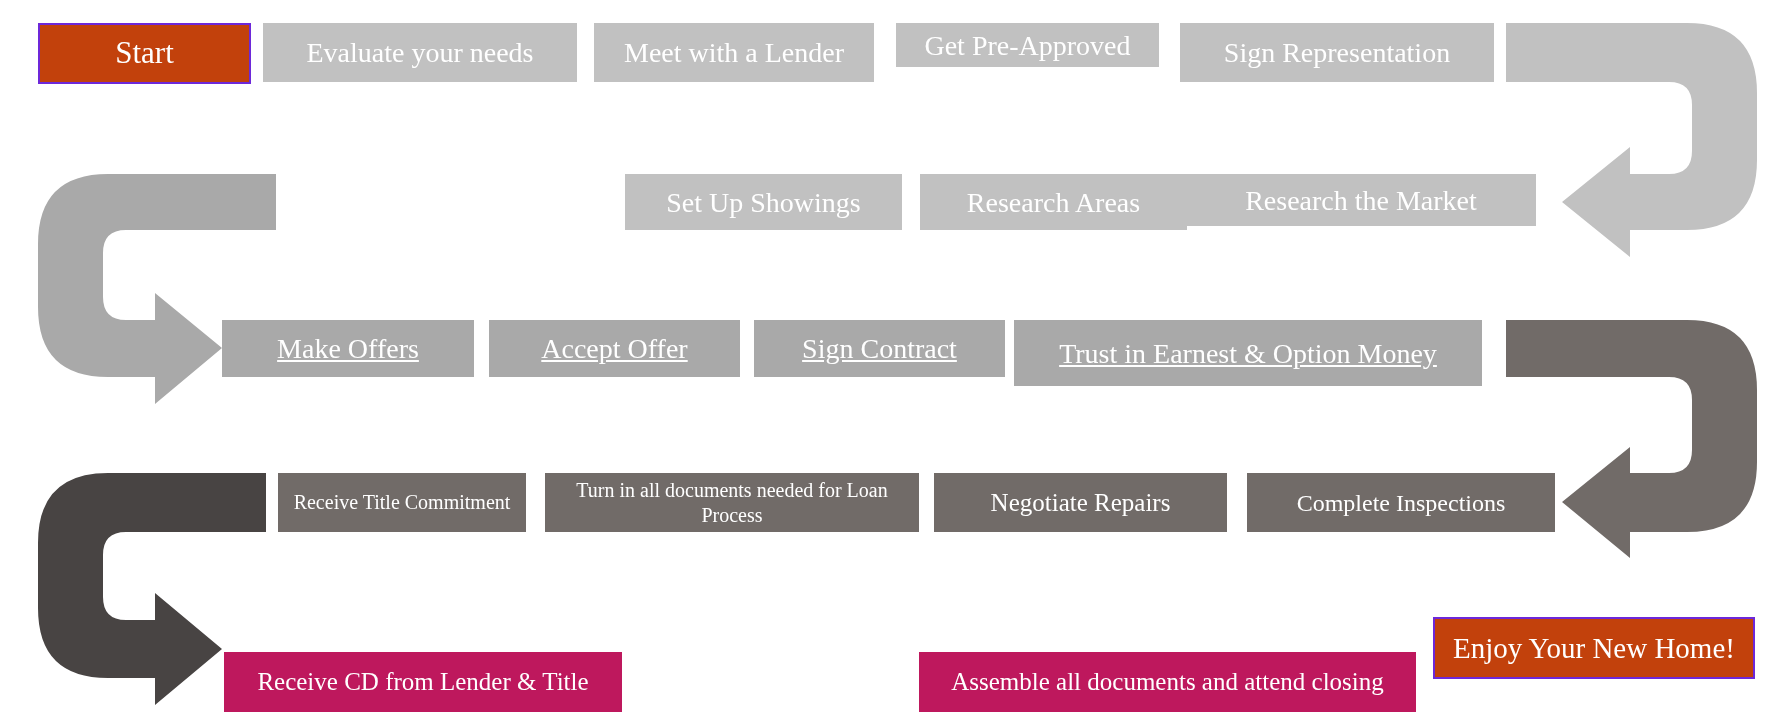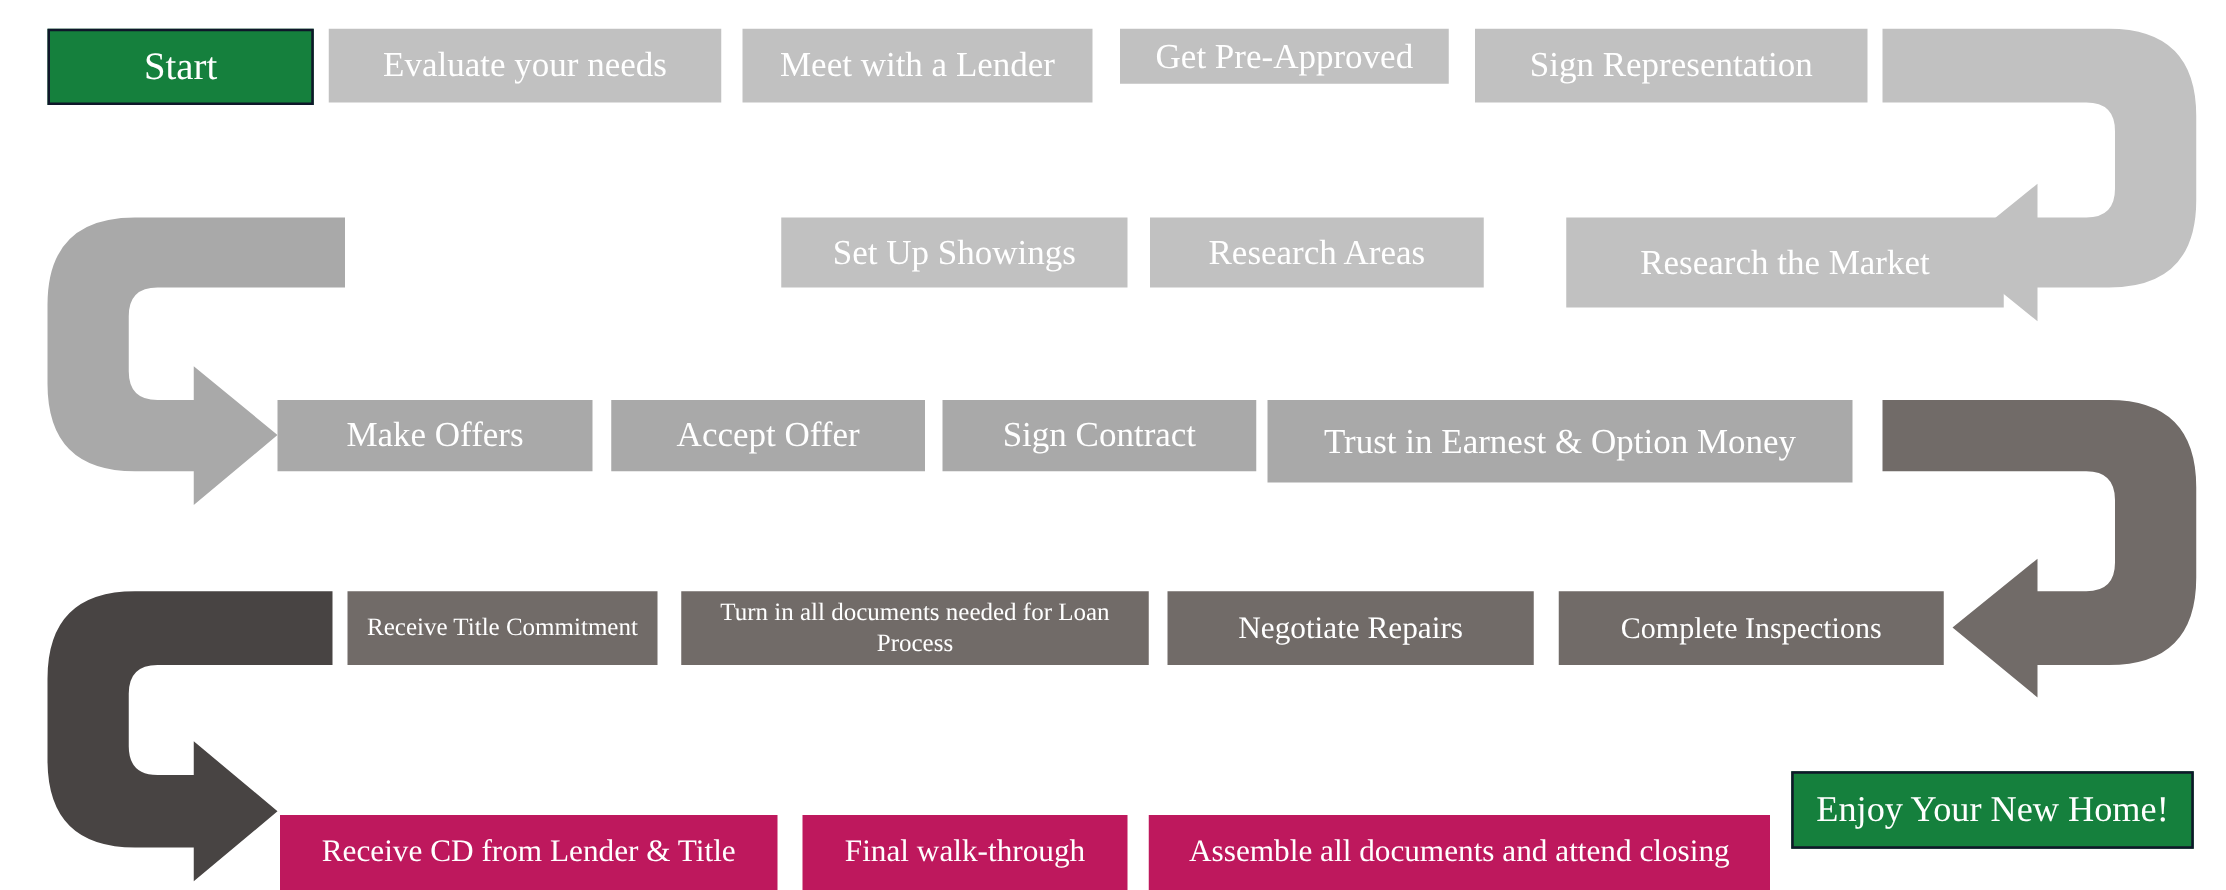--- a/index.html
+++ b/index.html
@@ -27,24 +27,24 @@
     display: flex;
     align-items: center;
     justify-content: center;
     text-align: center;
     color: #ffffff;
     box-sizing: border-box;
     line-height: 1.25;
     white-space: nowrap;
   }
   .light   { background: #c1c1c1; }
-  .medium  { background: #a9a9a9; }
+  .medium  { background: #a9a9a9; text-decoration: underline; }
   .dark    { background: #716b68; }
   .darkest { background: #be185d; margin-top: 32px; }
-  .accent  { background: #15803d; border: 2px solid #0f172a; }
+  .accent  { background: #c2410c; border: 2px solid #6d28d9; }
   .wrap { white-space: normal; }
   .wrap span { display: inline-block; max-width: 312px; }
 </style>
 </head>
 <body>
 
 <div class="canvas">
 
   <svg class="arrows-layer" viewBox="0 0 1781 712" xmlns="http://www.w3.org/2000/svg">
     <path d="M1506,23 H1687 Q1757,23 1757,93 V160 Q1757,230 1687,230 H1630 V257 L1562,202 L1630,147 V174 H1669 Q1692,174 1692,151 V105 Q1692,82 1669,82 H1506 Z" fill="#c1c1c1"></path>
@@ -54,32 +54,31 @@
   </svg>
 
   <div class="box accent" style="left:38px;top:23px;width:213px;height:61px;font-size:31px">Start</div>
   <div class="box light" style="left:263px;top:23px;width:314px;height:59px;font-size:28px">Evaluate your needs</div>
   <div class="box light" style="left:594px;top:23px;width:280px;height:59px;font-size:28px">Meet with a Lender</div>
   <div class="box light" style="left:896px;top:23px;width:263px;height:44px;font-size:28px">Get Pre-Approved</div>
   <div class="box light" style="left:1180px;top:23px;width:314px;height:59px;font-size:28px">Sign Representation</div>
 
   <div class="box light" style="left:920px;top:174px;width:267px;height:56px;font-size:28px">Research Areas</div>
   <div class="box light" style="left:625px;top:174px;width:277px;height:56px;font-size:28px">Set Up Showings</div>
-  <div class="box light" style="left:1253px;top:174px;width:350px;height:72px;font-size:28px">Research the Market</div>
+  <div class="box light" style="left:1186px;top:174px;width:350px;height:52px;font-size:28px">Research the Market</div>
 
   <div class="box medium" style="left:222px;top:320px;width:252px;height:57px;font-size:28px">Make Offers</div>
   <div class="box medium" style="left:489px;top:320px;width:251px;height:57px;font-size:28px">Accept Offer</div>
   <div class="box medium" style="left:754px;top:320px;width:251px;height:57px;font-size:28px">Sign Contract</div>
   <div class="box medium" style="left:1014px;top:320px;width:468px;height:66px;font-size:28px">Trust in Earnest &amp; Option Money</div>
 
   <div class="box dark" style="left:278px;top:473px;width:248px;height:59px;font-size:20px">Receive Title Commitment</div>
   <div class="box dark wrap" style="left:545px;top:473px;width:374px;height:59px;font-size:20px">
     <span>Turn in all documents needed for Loan Process</span>
   </div>
   <div class="box dark" style="left:934px;top:473px;width:293px;height:59px;font-size:25px">Negotiate Repairs</div>
   <div class="box dark" style="left:1247px;top:473px;width:308px;height:59px;font-size:24px">Complete Inspections</div>
 
   <div class="box darkest" style="left:224px;top:620px;width:398px;height:60px;font-size:25px">Receive CD from Lender &amp; Title</div>
-  <div class="box darkest" style="left:642px;top:620px;width:260px;height:60px;font-size:25px">Final walk-through</div>
   <div class="box darkest" style="left:919px;top:620px;width:497px;height:60px;font-size:25px">Assemble all documents and attend closing</div>
   <div class="box accent" style="left:1433px;top:617px;width:322px;height:62px;font-size:29px">Enjoy Your New Home!</div>
 
 </div>
 
 </body></html>

